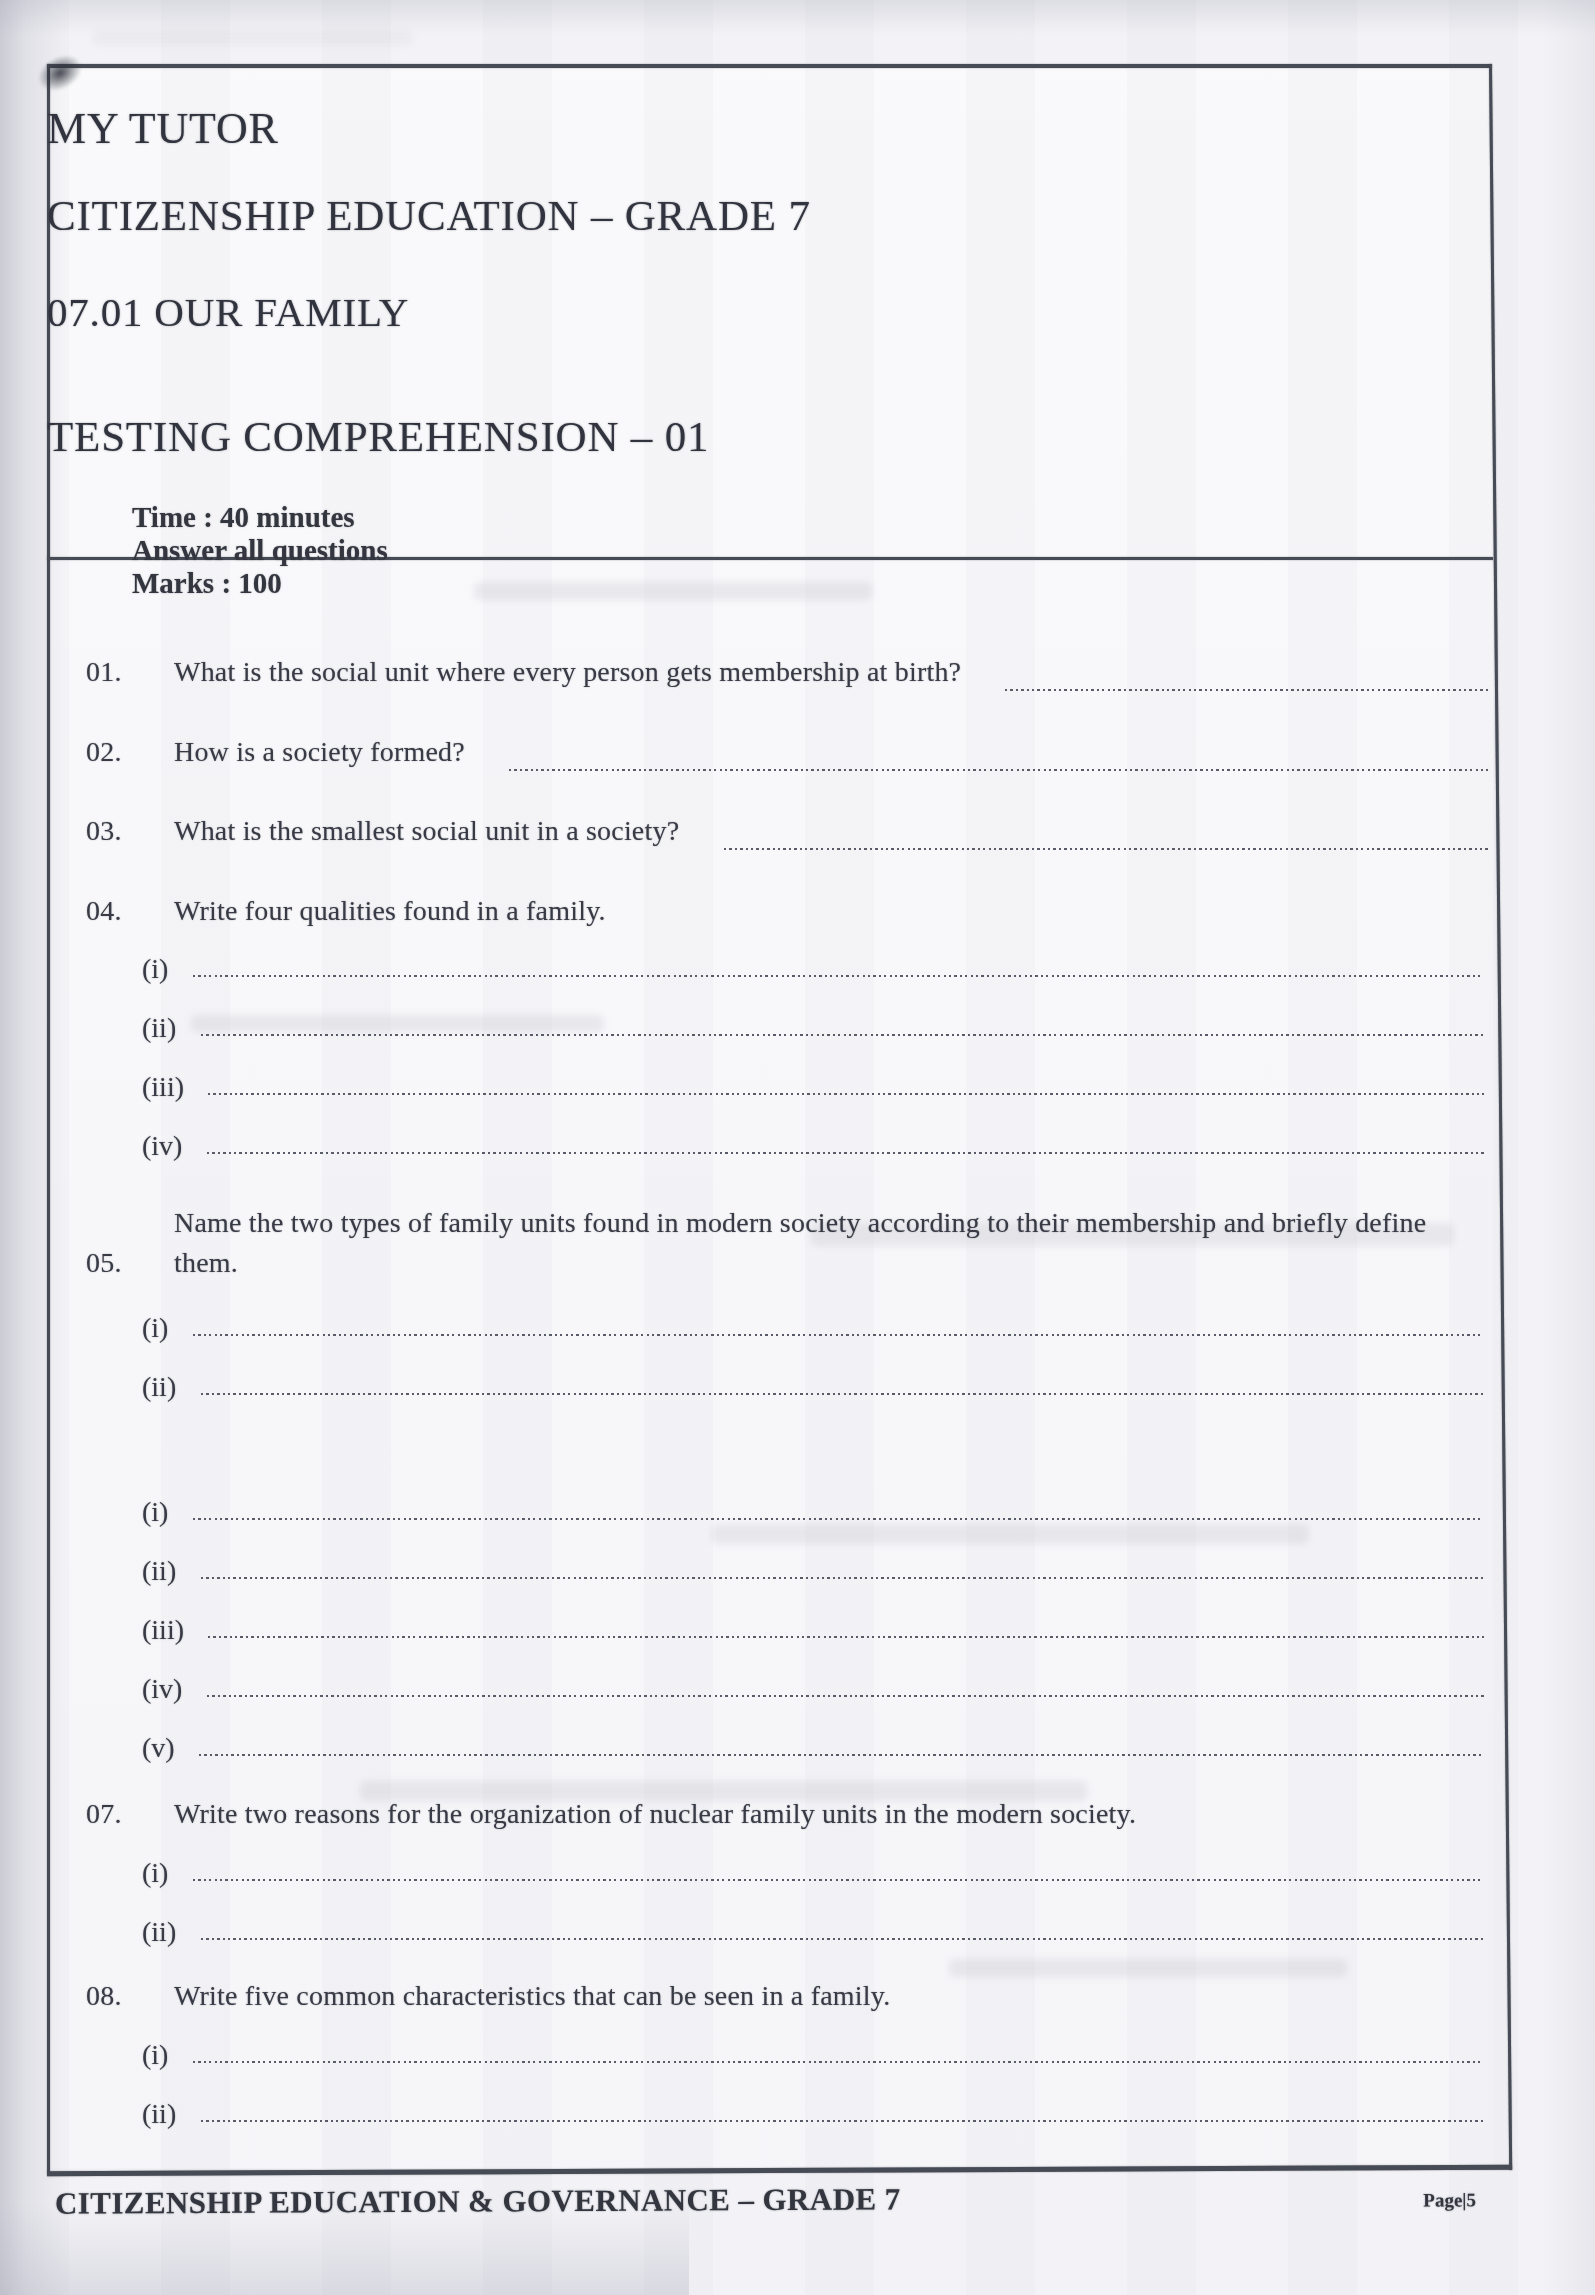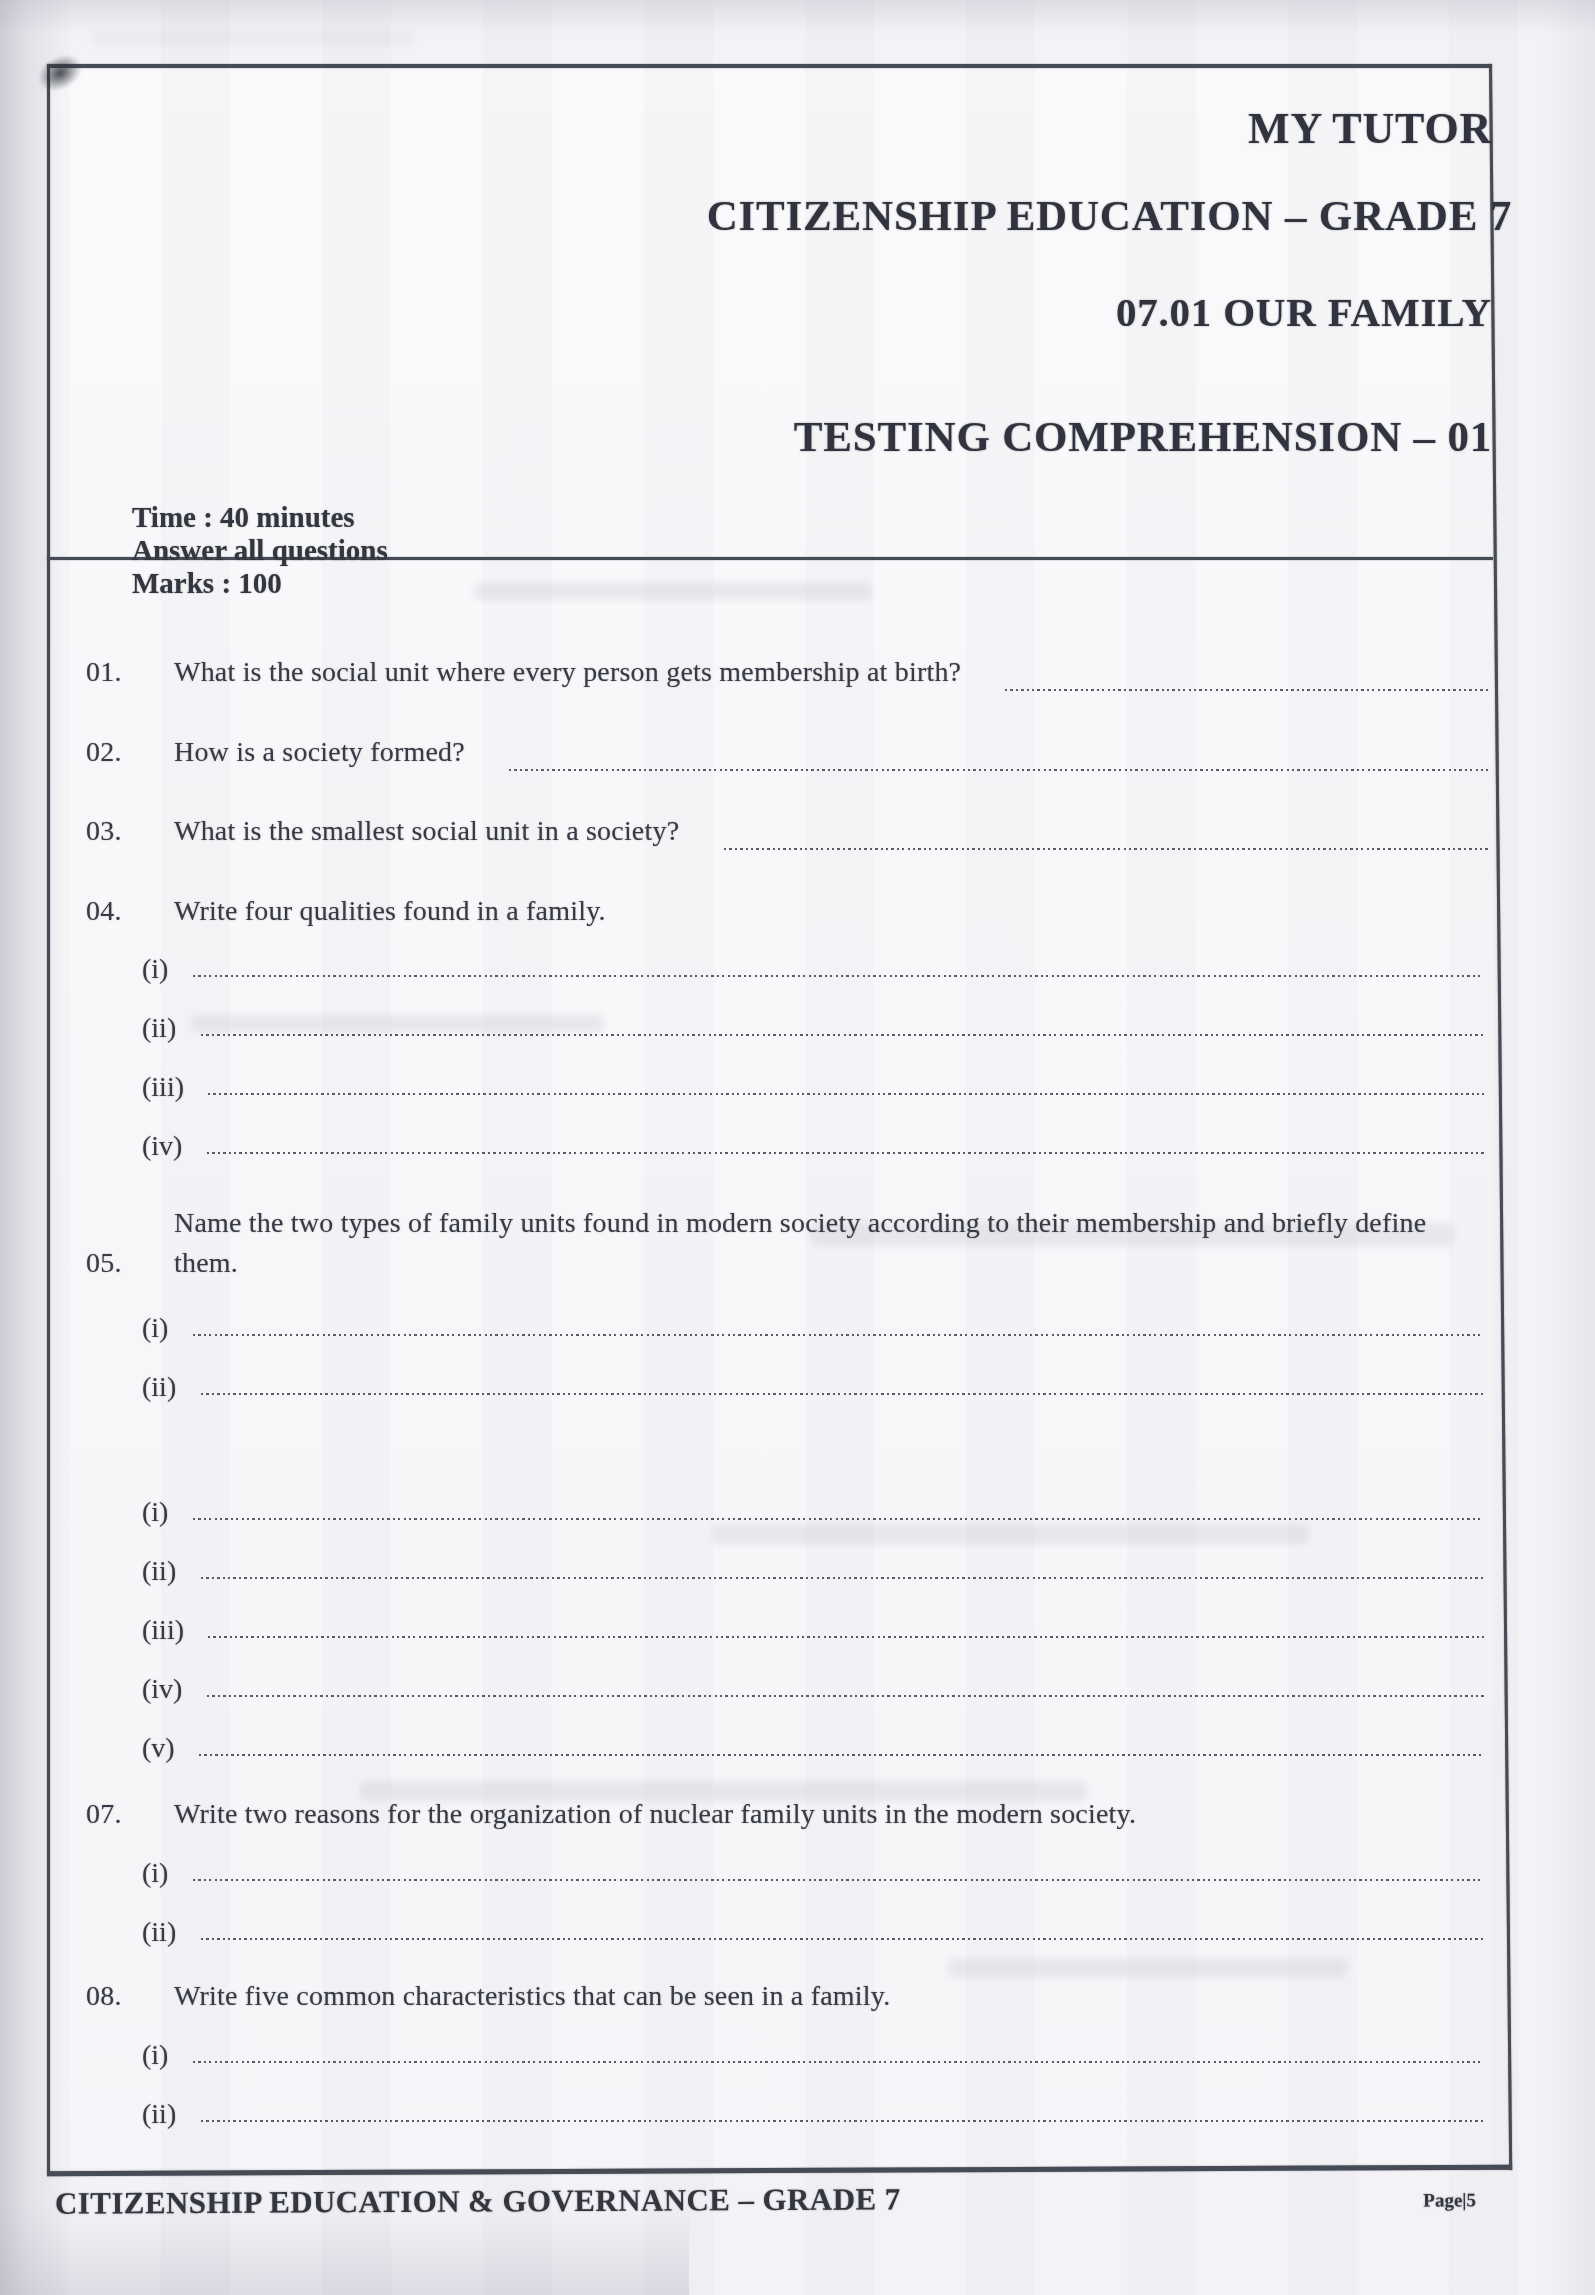--- a/index.html
+++ b/index.html
@@ -24,24 +24,24 @@
   .b-left{left:47px;top:64px;width:3.1px;height:2109px;}
   .b-right{left:1489px;top:64px;width:3.1px;height:2106px;transform:rotate(-0.55deg);transform-origin:top center;}
   .b-div{left:47px;top:557px;width:1446px;height:3.1px;}
   .b-bottom{left:47px;top:2168px;width:1465px;height:5.4px;transform:rotate(-0.25deg);transform-origin:center;}
   .corner-blob{position:absolute;left:37px;top:57px;width:46px;height:32px;
     background:radial-gradient(ellipse at center, rgba(40,44,54,.85), rgba(40,44,54,0) 72%);
     filter:blur(0.8px);transform:rotate(-28deg);}
   
   .ghost{position:absolute;background:rgba(95,98,122,.10);filter:blur(3.8px);border-radius:6.1px;}
   
-  .title{position:absolute;left:47px;width:1445px;text-align:right;font-weight:bold;color:#31343e;
+  .title{position:absolute;left:47px;width:1445px;text-align:left;font-weight:normal;color:#31343e;
     text-shadow:0 0 1.9px rgba(56,59,70,.5);letter-spacing:0.8px;line-height:1;}
   .t1{top:107px;font-size:44px;}
-  .t2{top:194px;font-size:43px;padding-left:20px;}
+  .t2{top:194px;font-size:43px;}
   .t3{top:292px;font-size:41px;}
   .t4{top:415px;font-size:43px;}
   .meta{position:absolute;left:132px;right:107px;top:501px;display:flex;justify-content:space-between;
     font-size:29px;font-weight:bold;color:#33363f;text-shadow:0 0 1.5px rgba(56,59,70,.5);flex-direction:column;}
   
   .q{position:absolute;left:86px;right:107px;display:flex;align-items:flex-end;
     font-size:28px;line-height:40px;letter-spacing:0.2px;text-shadow:0 0 1.5px rgba(58,60,72,.45);gap:32px;}
   .qnum{flex:none;width:56px;}
   .qtext{flex:none;max-width:100%;}
   .qtext.wrap{flex:1;}

